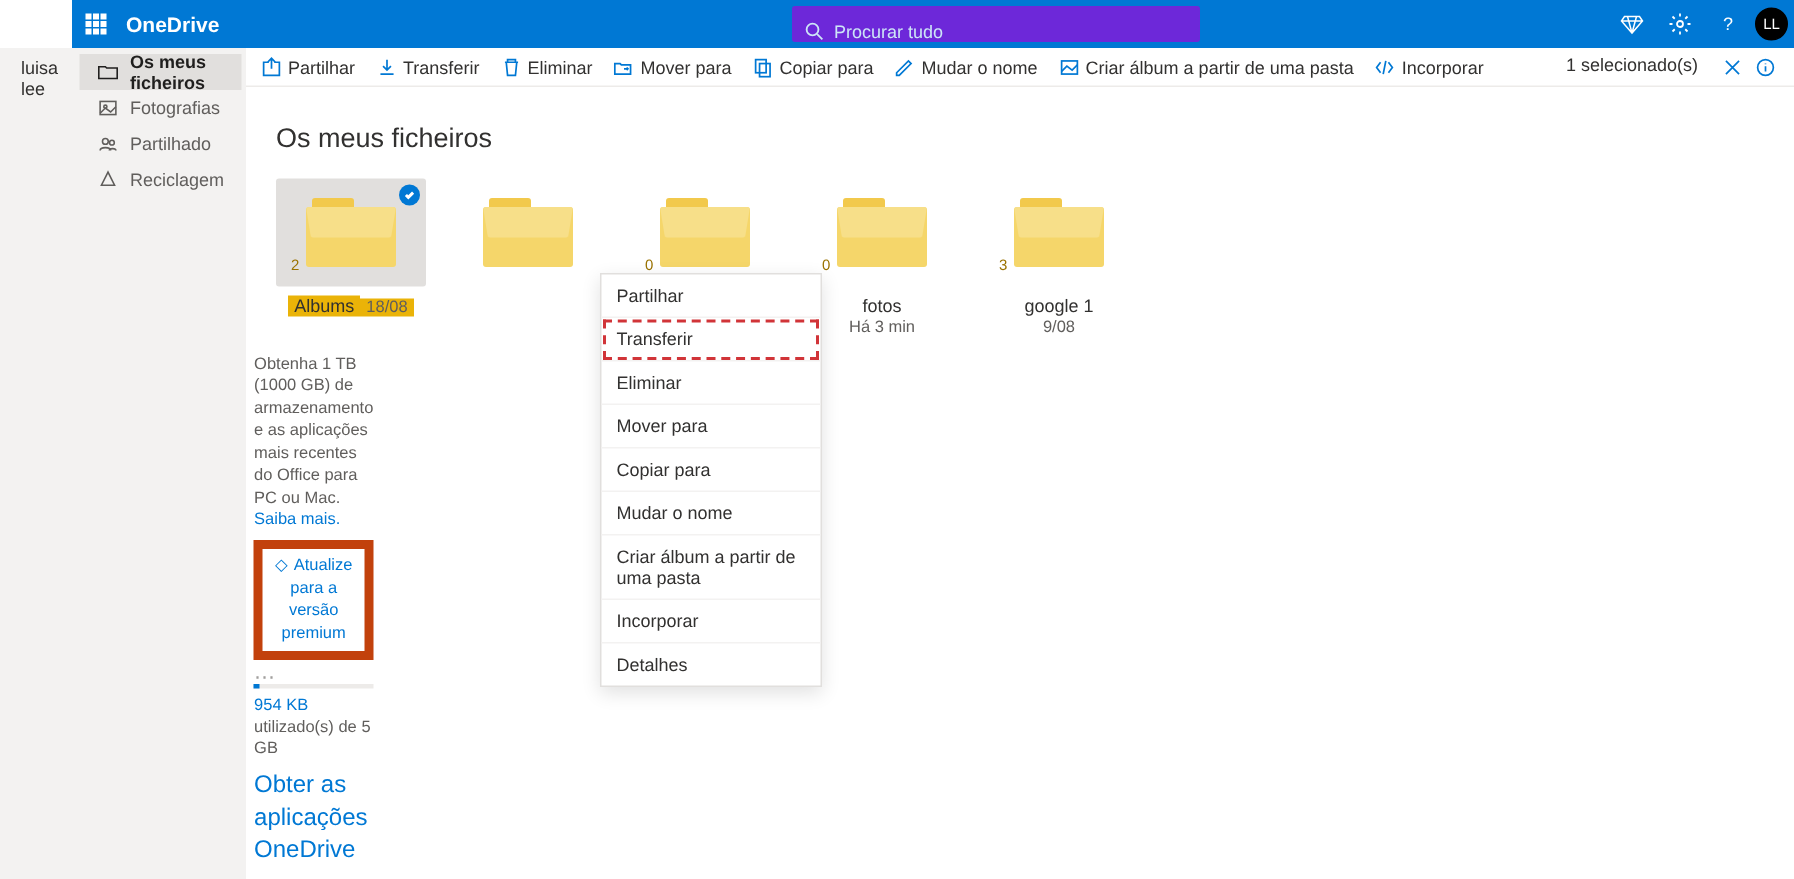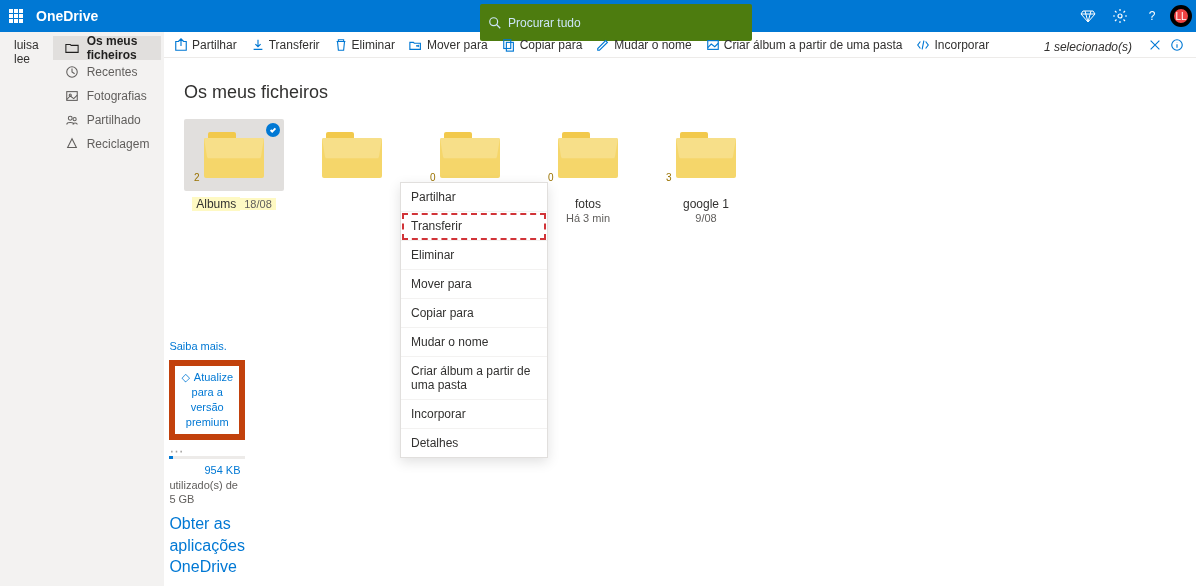--- a/index.html
+++ b/index.html
@@ -1,59 +1,59 @@
 <!DOCTYPE html>
 <html><head>
 <meta charset="utf-8">
 <style>
 * { margin: 0; padding: 0; box-sizing: border-box; font-family: "Segoe UI", Arial, sans-serif; }
 html, body { width: 1196px; height: 586px; overflow: hidden; background: #fff; }
 
-.topbar { height: 32px; background: #0078d4; display: flex; align-items: center; color: #fff; position: relative; }
+.topbar { height: 32px; background: #0078d4; display: flex; align-items: center; color: #fff; position: relative; margin-left: 48px; }
 .app-launcher { width: 32px; height: 32px; display: flex; align-items: center; justify-content: center; cursor: pointer; }
 .waffle { width: 14px; height: 14px; display: grid; grid-template-columns: repeat(3,4px); grid-template-rows: repeat(3,4px); gap: 1px; }
 .waffle span { background: #fff; }
 .brand { font-size: 14px; font-weight: 600; margin-left: 4px; }
 .search-wrap { position: absolute; left: 480px; top: 4px; }
-.search-box { width: 272px; height: 37px; background: #4d7c0f; border-radius: 2px; display: flex; align-items: center; padding: 0 8px; cursor: text; }
+.search-box { width: 272px; height: 24px; background: #6d28d9; border-radius: 2px; display: flex; align-items: flex-end; padding: 0 8px; cursor: text; }
 .search-box svg { width: 14px; height: 14px; fill: #cde6f7; }
 .search-box span { color: #cde6f7; font-size: 12px; margin-left: 6px; }
 .topbar-right { margin-left: auto; display: flex; align-items: center; }
 .topbar-btn { width: 32px; height: 32px; display: flex; align-items: center; justify-content: center; cursor: pointer; }
 .topbar-btn svg { width: 16px; height: 16px; fill: #fff; }
-.avatar { width: 22px; height: 22px; border-radius: 50%; background: #ef4444; color: #fff; font-size: 10px; display: flex; align-items: center; justify-content: center; margin: 0 4px 0 2px; border: 4px solid #000000; }
+.avatar { width: 22px; height: 22px; border-radius: 50%; background: #000000; color: #fff; font-size: 10px; display: flex; align-items: center; justify-content: center; margin: 0 4px 0 2px; border: 1px solid #000000; }
 
 .shell { display: flex; height: 554px; }
 
 .sidebar { width: 164px; background: #f3f2f1; display: flex; flex-direction: row; font-size: 12px; color: #323130; }
 .user-name { padding: 6px 14px; font-size: 12px; }
 .nav { padding-top: 4px; }
 .nav-item { display: flex; align-items: center; height: 24px; padding: 0 12px; cursor: pointer; color: #605e5c; }
 .nav-item.active { background: #e1dfdd; color: #201f1e; font-weight: 600; }
 .nav-item svg { width: 14px; height: 14px; fill: none; stroke: #605e5c; stroke-width: 1.2; margin-right: 8px; flex-shrink: 0; }
 .nav-item.active svg { stroke: #201f1e; }
 .nav-item span { font-size: 12px; }
 .sidebar-bottom { margin-top: auto; padding: 8px; font-size: 11px; color: #605e5c; line-height: 1.35; }
 .sidebar-bottom a { color: #0078d4; text-decoration: none; }
 .premium-btn { border: 6px solid #c2410c; color: #0078d4; padding: 4px 6px; margin-top: 6px; display: inline-block; text-align: center; font-size: 11px; cursor: pointer; }
 .premium-btn .dia { color: #0078d4; margin-right: 4px; }
 .quota-dots { margin-top: 8px; font-size: 14px; line-height: 6px; color: #a19f9d; }
 .quota-bar { height: 3px; background: #edebe9; margin-top: 2px; position: relative; }
 .quota-bar::after { content:""; position:absolute; left:0; top:0; height:100%; width:4px; background:#0078d4; }
 .quota-text { font-size: 11px; margin-top: 4px; }
-.quota-text .used { color: #0078d4; margin-left: 35px; }
+.quota-text .used { color: #0078d4; }
 .get-apps { margin-top: 6px; font-size: 16px; }
 
 .main { flex: 1; position: relative; border-radius: 18px; }
 
 .cmdbar { height: 26px; border-bottom: 1px solid #edebe9; display: flex; align-items: center; padding: 0 10px; font-size: 12px; color: #323130; }
 .cmd { display: flex; align-items: center; margin-right: 14px; cursor: pointer; }
 .cmd svg { width: 14px; height: 14px; margin-right: 4px; fill: none; stroke: #0078d4; stroke-width: 1.3; }
 .cmd span { color: #323130; }
-.cmdbar-right { margin-left: auto; display: flex; align-items: flex-end; font-style: italic; }
+.cmdbar-right { margin-left: auto; display: flex; align-items: flex-start; }
 .sel-count { font-size: 12px; color: #323130; margin-right: 10px; }
 .cmdbar-right .ic { width: 18px; height: 18px; display:flex; align-items:center; justify-content:center; cursor:pointer; margin-left:4px; }
 .cmdbar-right svg { width:14px; height:14px; fill:none; stroke:#0078d4; stroke-width:1.3; }
 
 .content { padding: 24px 20px; }
 .page-title { font-size: 18px; font-weight: 400; color: #323130; margin-bottom: 16px; }
 .grid { display: flex; gap: 18px; }
 
 .tile { width: 100px; text-align: center; cursor: pointer; position: relative; }
 .tile .thumb { width: 100px; height: 72px; display: flex; align-items: center; justify-content: center; position: relative; }
@@ -61,21 +61,21 @@
 .check { position: absolute; top: 4px; right: 4px; width: 14px; height: 14px; border-radius: 50%; background: #0078d4; display: none; align-items: center; justify-content: center; }
 .tile.selected .check { display: flex; }
 .check svg { width: 8px; height: 8px; stroke: #fff; stroke-width: 2.5; fill: none; }
 .folder-ic { width: 60px; height: 46px; position: relative; }
 .folder-back { position:absolute; top:0; left:4px; width:28px; height:10px; background:#f2c94c; border-radius:2px 2px 0 0; }
 .folder-body { position:absolute; top:6px; left:0; width:60px; height:40px; background:#f5d66a; border-radius:2px; }
 .folder-flap { position:absolute; top:6px; left:0; width:60px; height:24px; background:#f7df89; transform-origin:top; transform:perspective(60px) rotateX(-18deg); border-radius:2px; }
 .count-badge { position: absolute; left: 10px; bottom: 8px; font-size: 10px; color: #9a7200; }
 .tile-name { font-size: 12px; color: #323130; margin-top: 6px; }
 .tile-sub { font-size: 11px; color: #605e5c; margin-top: 1px; }
-.tile.selected .tile-name, .tile.selected .tile-sub { background: #fef9c3; display:inline-block; padding: 0 4px; }
+.tile.selected .tile-name, .tile.selected .tile-sub { background: #eab308; display:inline-block; padding: 0 4px; }
 
 .ctx-menu { position: absolute; top: 150px; left: 236px; width: 148px; background: #fff; border: 1px solid #e1dfdd; box-shadow: 0 4px 12px rgba(0,0,0,0.12); font-size: 12px; z-index: 50; }
 .ctx-item { padding: 7px 10px; cursor: pointer; color: #323130; border-bottom: 1px solid #f3f2f1; }
 .ctx-item:last-child { border-bottom: none; }
 .ctx-item.hl { outline: 2px dashed #d13438; outline-offset: -3px; }
 </style>
 </head>
 <body>
 
 <div class="topbar">
@@ -129,27 +129,20 @@
     <div class="user-name">luisa lee</div>
     <div class="nav">
       <div class="nav-item active">
         <svg viewBox="0 0 16 16">
             <path d="M1 4 L6 4 L7 5 L15 5 L15 13 L1 13 Z"></path>
           </svg>
         <span>Os meus ficheiros</span>
       </div>
       <div class="nav-item">
         <svg viewBox="0 0 16 16">
-            <circle cx="8" cy="8" r="6"></circle>
-            <path d="M8 4 L8 8 L11 10"></path>
-          </svg>
-        <span>Recentes</span>
-      </div>
-      <div class="nav-item">
-        <svg viewBox="0 0 16 16">
             <rect x="2" y="3" width="12" height="10"></rect>
             <circle cx="6" cy="7" r="1.2"></circle>
             <path d="M2 12 L6 8 L10 11 L14 7"></path>
           </svg>
         <span>Fotografias</span>
       </div>
       <div class="nav-item">
         <svg viewBox="0 0 16 16">
             <circle cx="6" cy="6" r="2.2"></circle>
             <circle cx="11" cy="7" r="1.8"></circle>
@@ -158,20 +151,21 @@
         <span>Partilhado</span>
       </div>
       <div class="nav-item">
         <svg viewBox="0 0 16 16">
             <path d="M8 2 L3 12 L13 12 Z M6 6 L8 2 M10 6 L13 12 M5 12 L3 12"></path>
           </svg>
         <span>Reciclagem</span>
       </div>
     </div>
     <div class="sidebar-bottom">
+      <div>Obtenha 1 TB (1000 GB) de armazenamento e as aplicações mais recentes do Office para PC ou Mac.</div>
       <a href="#">Saiba mais.</a>
       <div class="premium-btn">
         <span class="dia">◇</span><span>Atualize para a versão premium</span>
       </div>
       <div class="quota-dots">⋯</div>
       <div class="quota-bar"></div>
       <div class="quota-text"><span class="used">954 KB</span><span> utilizado(s) de 5 GB</span></div>
       <div class="get-apps"><a href="#">Obter as aplicações OneDrive</a></div>
     </div>
   </div>

